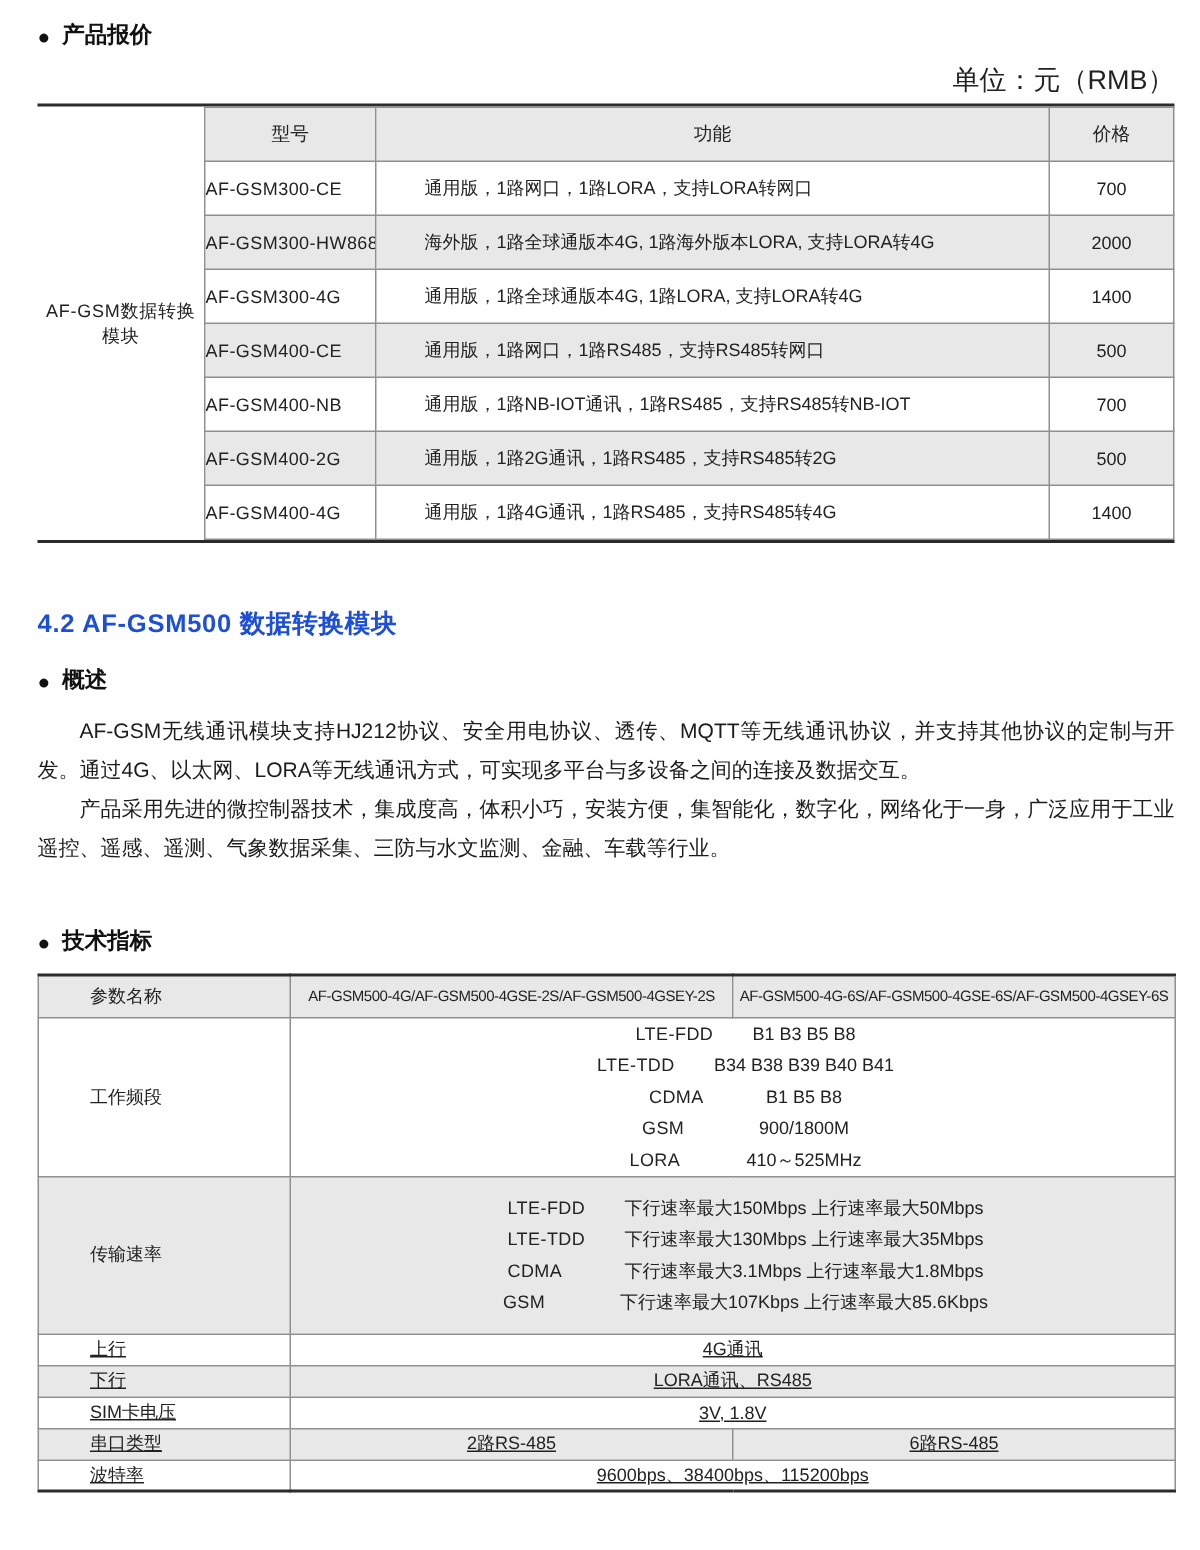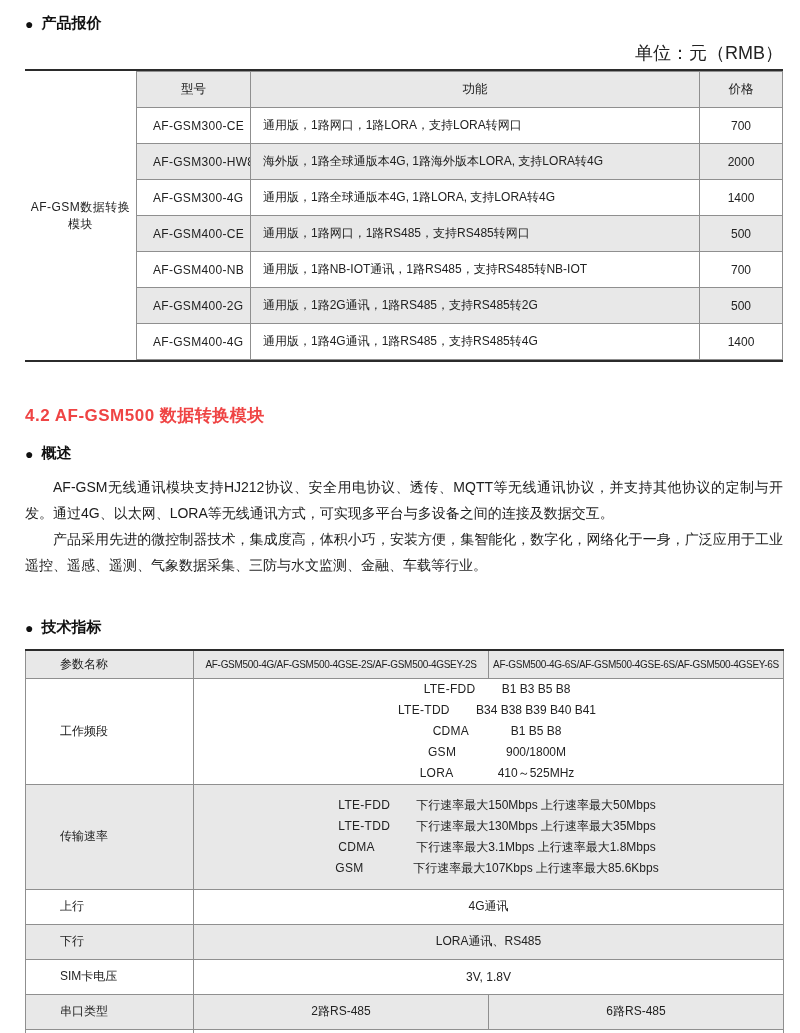--- a/index.html
+++ b/index.html
@@ -41,29 +41,29 @@
   table.price {
     border-collapse: collapse; table-layout: fixed; width: 646px;
     font-size: 12px; color: #222;
   }
   table.price td, table.price th {
     border: 1px solid #8f8f8f;
     height: 36px; font-weight: normal;
     white-space: nowrap; overflow: hidden;
   }
   table.price tr.g { background: #e8e8e8; }
-  table.price .c-model { padding-left: 16px; text-align: left; letter-spacing: 0.3px; }
-  table.price .c-func  { padding-left: 12px; text-align: left; }
+  table.price .c-model { text-align: left; letter-spacing: 0.3px; }
+  table.price .c-func  { padding-left: 32px; text-align: left; }
   table.price .c-price { text-align: center; }
   table.price th { text-align: center; font-size: 12.5px; }
 
   
   .sec-head {
     margin-top: 42px;
-    font-size: 17px; font-weight: bold; color: #ef4444;
+    font-size: 17px; font-weight: bold; color: #1d4ed8;
     letter-spacing: 0.5px;
   }
 
   
   .paras { margin-top: 11px; }
   .paras p {
     font-size: 14px; line-height: 26px; color: #1c1c1c;
     text-align: justify; text-indent: 2em;
   }
 
@@ -77,21 +77,21 @@
   }
   table.spec td { border: 1px solid #8f8f8f; }
   table.spec tr.g { background: #e8e8e8; }
   table.spec .lbl { padding-left: 34px; text-align: left; }
   table.spec .hdr-param { padding-left: 34px; text-align: left; height: 28px; }
   table.spec .hdr-models {
     text-align: center; font-size: 10px; letter-spacing: -0.3px;
     white-space: nowrap; overflow: hidden; padding: 0 2px;
   }
   table.spec .multiline { height: 105px; vertical-align: middle; padding-left: 17px; }
-  table.spec .row-s td { height: 35px; }
+  table.spec .row-s td { height: 21px; text-decoration: underline; }
   table.spec .ctr { text-align: center; }
   .tech-line { display: flex; line-height: 21px; white-space: nowrap; justify-content: center; }
   .tech-line .proto { display: inline-block; min-width: 78px; letter-spacing: 0.3px; }
 </style>
 </head>
 <body>
 
 <div class="page">
 
   <div class="bullet-head h-pricing">

